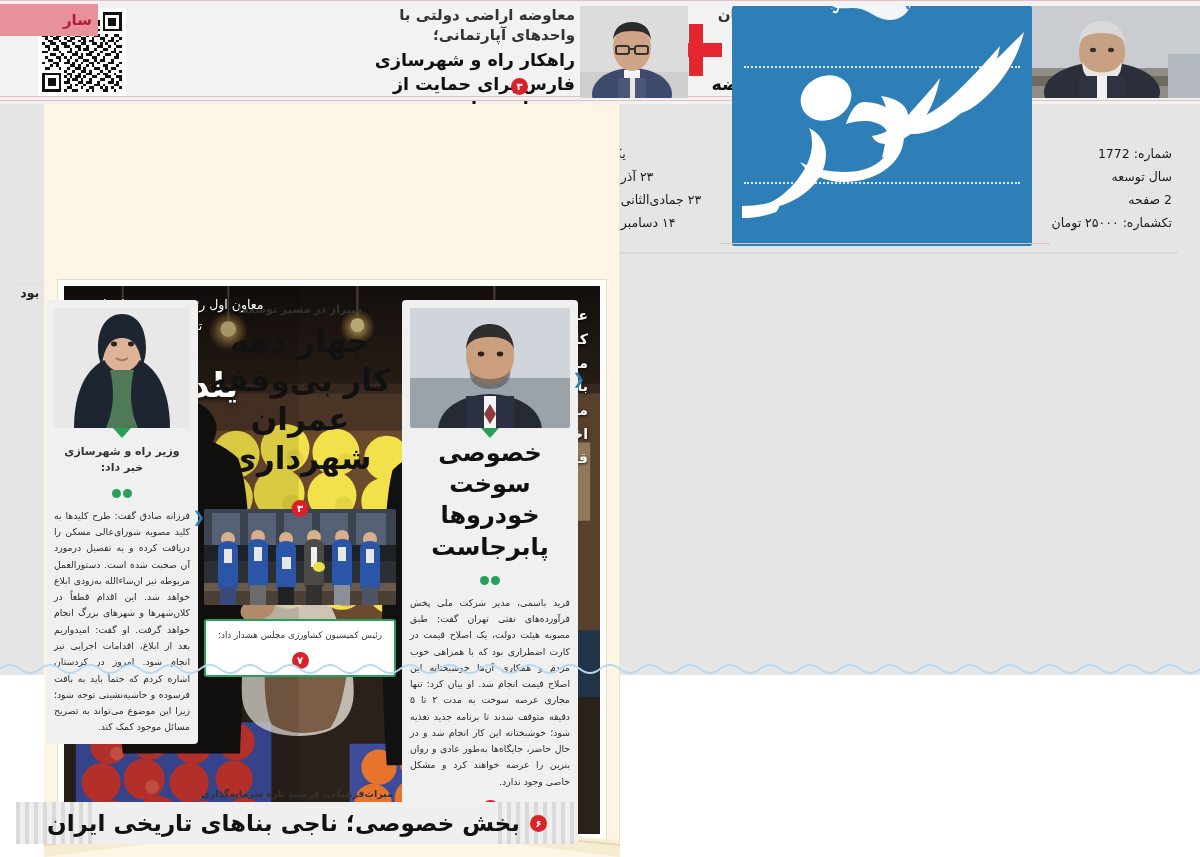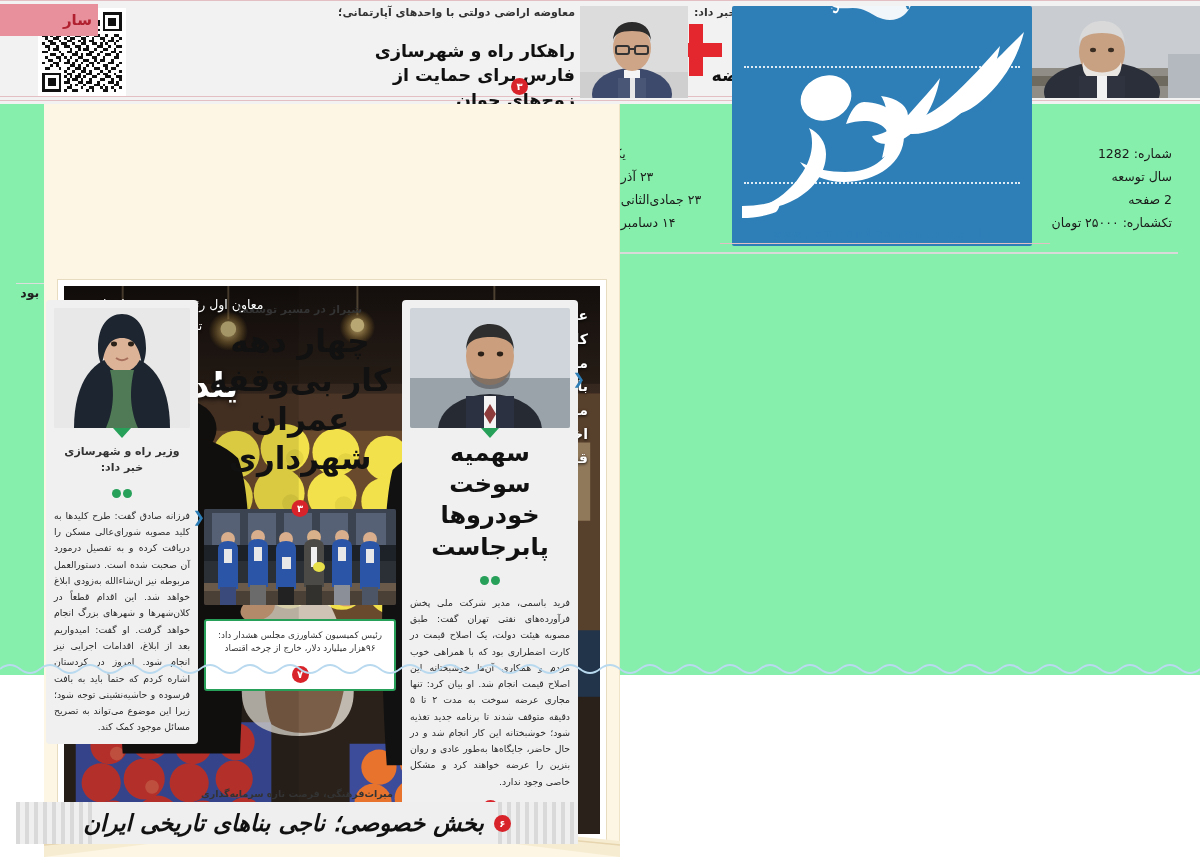--- a/index.html
+++ b/index.html
@@ -3,37 +3,37 @@
 <meta charset="utf-8">
 <style>
   * { box-sizing: border-box; margin: 0; padding: 0; }
   body {
     width: 1200px; height: 857px;
     font-family: "DejaVu Sans", "Liberation Sans", sans-serif;
     background: #ffffff;
     overflow: hidden;
     position: relative;
   }
-  .page { position: relative; width: 1200px; height: 675px; background: #86efac; }
+  .page { position: relative; width: 1200px; height: 675px; background: #e5e5e5; }
 
   
   .topstrip { position: absolute; top: 0; left: 0; width: 1200px; height: 104px; background: #f2f2f2; }
   .strip-divline { position: absolute; left: 0; width: 1200px; height: 1px; background: #e3bfc4; }
 
   .qr-wrap { position: absolute; left: 38px; top: 8px; width: 88px; height: 88px; background: #fff;
              display: flex; align-items: center; justify-content: center; }
   .qr { width: 80px; height: 80px; display: block; }
 
   .redtab { position: absolute; left: 0; top: 4px; width: 98px; height: 32px; background: #e8919c;
             color: #b0202f; font-size: 15px; font-weight: bold; display: flex; align-items: center;
             justify-content: flex-start; padding-right: 6px; letter-spacing: .5px; overflow: hidden; }
   .redtab span { white-space: nowrap; }
 
   .news-item { position: absolute; top: 6px; }
-  .news-kicker { font-size: 11px; color: #333; text-align: right; line-height: 1.3; margin-bottom: 19px; font-weight: bold; }
+  .news-kicker { font-size: 15px; color: #333; text-align: right; line-height: 1.3; margin-bottom: 3px; font-weight: bold; }
   .news-head { font-size: 17.5px; font-weight: bold; color: #111; line-height: 1.38; text-align: right; }
   .pagebadge { display: inline-flex; align-items: center; justify-content: center;
                width: 17px; height: 17px; border-radius: 50%; background: #d8232a; color: #fff;
                font-size: 10px; font-weight: bold; vertical-align: middle; }
 
   .ti-right { right: 260px; width: 250px; }
   .ti-left  { right: 625px; width: 240px; }
   .portrait-r { position: absolute; right: 0px; top: 6px; width: 250px; height: 92px; overflow: hidden; }
   .portrait-l { position: absolute; right: 512px; top: 6px; width: 108px; height: 92px; overflow: hidden; }
 
@@ -434,21 +434,21 @@
     </div>
 
     <div class="info-right">
       <div>یکشنبه</div>
       <div>۲۳ آذر ۱۴۰۴</div>
       <div>۲۳ جمادی‌الثانی ۱۴۴۷</div>
       <div>۱۴ دسامبر ۲۰۲۵</div>
     </div>
 
     <div class="info-left">
-      <div>شماره: 1282</div>
+      <div>شماره: 1772</div>
       <div>سال توسعه</div>
       <div>2 صفحه</div>
       <div>تکشماره: ۲۵۰۰۰ تومان</div>
     </div>
 
     <div class="mast-rule"></div>
 
     <div class="web-lines">
       <div class="web-url">www.asremihanonline.ir</div>
     </div>
@@ -719,21 +719,20 @@
                   <rect x="6" y="18" width="8" height="14" fill="#e8e8e8"></rect>
                   <rect x="2" y="56" width="16" height="20" fill="#4b5565"></rect>
                 </g>
             </g>
           </svg>
         </div>
       </div>
 
       <div class="greenbox" style="margin-top:14px;">
         <div class="green-kicker">رئیس کمیسیون کشاورزی مجلس هشدار داد:</div>
-        <div class="green-kicker">۹۶هزار میلیارد دلار، خارج از چرخه اقتصاد</div>
         <div style="margin-top:8px;">
           <span class="pagebadge">۷</span>
         </div>
       </div>
     </div>
 
     <div class="col col-right">
       <div class="card">
         <div class="pic-box">
           <svg viewBox="0 0 160 120" preserveAspectRatio="xMidYMid slice">
@@ -744,38 +743,38 @@
             <path d="M56 44c0-18 10-28 24-28s24 10 24 28c0-10-10-15-24-15s-24 5-24 15z" fill="#2e2e2e"></path>
             <path d="M60 62c5 12 35 12 40 0 2 11-7 19-20 19s-22-8-20-19z" fill="#4a4a4a" opacity=".55"></path>
             <ellipse cx="71" cy="46" rx="3.2" ry="2.4" fill="#2b2118"></ellipse>
               <ellipse cx="90" cy="46" rx="3.2" ry="2.4" fill="#2b2118"></ellipse>
             <rect x="56" y="88" width="48" height="32" fill="#2b3140"></rect>
             <rect x="74" y="88" width="12" height="32" fill="#f4f4f4"></rect>
             <path d="M80 96l6 10-6 10-6-10z" fill="#8e3b3b"></path>
           </svg>
         </div>
         <div class="tri-down tri-green"></div>
-        <div class="head-md">سهمیه سوخت خودروها پابرجاست</div>
+        <div class="head-md">خصوصی سوخت خودروها پابرجاست</div>
         <div class="dot-pair"><i></i><i></i></div>
         <div class="body-txt">فرید باسمی، مدیر شرکت ملی پخش فرآورده‌های نفتی تهران گفت: طبق مصوبه هیئت دولت، یک اصلاح قیمت در کارت اضطراری بود که با همراهی خوب مردم و همکاری آن‌ها خوشبختانه این اصلاح قیمت انجام شد. او بیان کرد: تنها مجاری عرضه سوخت به مدت ۲ تا ۵ دقیقه متوقف شدند تا برنامه جدید تغذیه شود؛ خوشبختانه این کار انجام شد و در حال حاضر، جایگاه‌ها به‌طور عادی و روان بنزین را عرضه خواهند کرد و مشکل خاصی وجود ندارد.</div>
         <div style="text-align:center;margin-top:8px;">
           <span class="pagebadge">۵</span>
         </div>
       </div>
       <span class="chev" style="position:absolute;right:-7px;top:70px;">❮</span>
     </div>
   </div>
 
   <div class="bottombar">
     <div class="bb-kicker">میراث‌فرهنگی، فرصت تازه سرمایه‌گذاری</div>
     <div class="bb-band">
       <div class="bb-stripes r"></div>
       <div class="bb-stripes l"></div>
       <span class="pagebadge" style="z-index:2;">۶</span>
-      <span class="bb-title" style="z-index:2;font-style:italic;">بخش خصوصی؛ ناجی بناهای تاریخی ایران</span>
+      <span class="bb-title" style="z-index:2;">بخش خصوصی؛ ناجی بناهای تاریخی ایران</span>
     </div>
   </div>
 
   <svg class="wave" viewBox="0 0 1200 16" preserveAspectRatio="none">
     <path d="M0 10 Q10 2 20 10 T40 10 T60 10 T80 10 T100 10 T120 10 T140 10 T160 10 T180 10 T200 10 T220 10 T240 10 T260 10 T280 10 T300 10 T320 10 T340 10 T360 10 T380 10 T400 10 T420 10 T440 10 T460 10 T480 10 T500 10 T520 10 T540 10 T560 10 T580 10 T600 10 T620 10 T640 10 T660 10 T680 10 T700 10 T720 10 T740 10 T760 10 T780 10 T800 10 T820 10 T840 10 T860 10 T880 10 T900 10 T920 10 T940 10 T960 10 T980 10 T1000 10 T1020 10 T1040 10 T1060 10 T1080 10 T1100 10 T1120 10 T1140 10 T1160 10 T1180 10 T1200 10" fill="none" stroke="#b9d9ef" stroke-width="2"></path>
   </svg>
 
 </div>
 
 </body></html>

